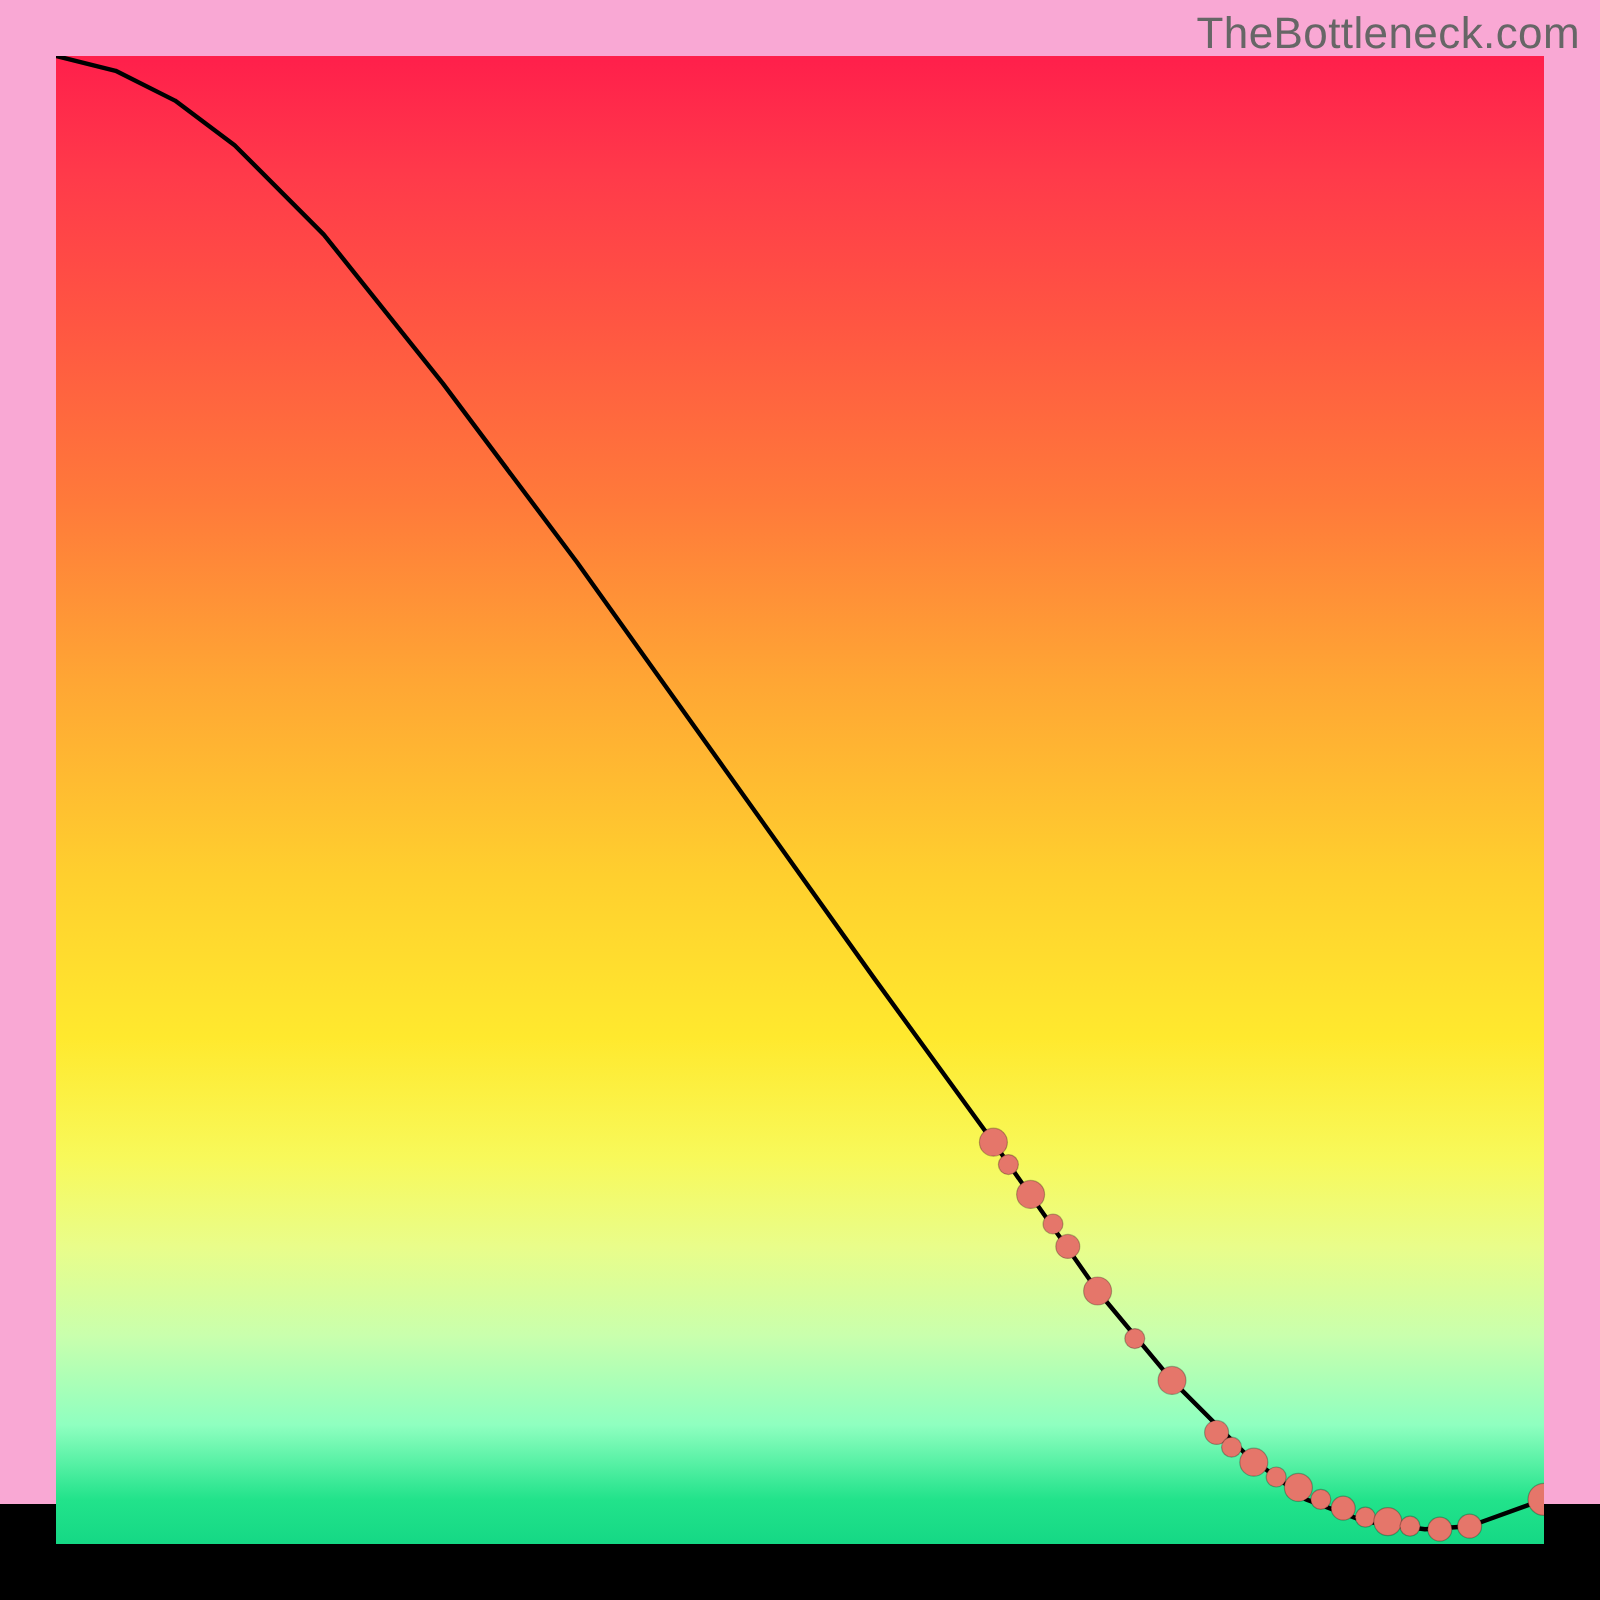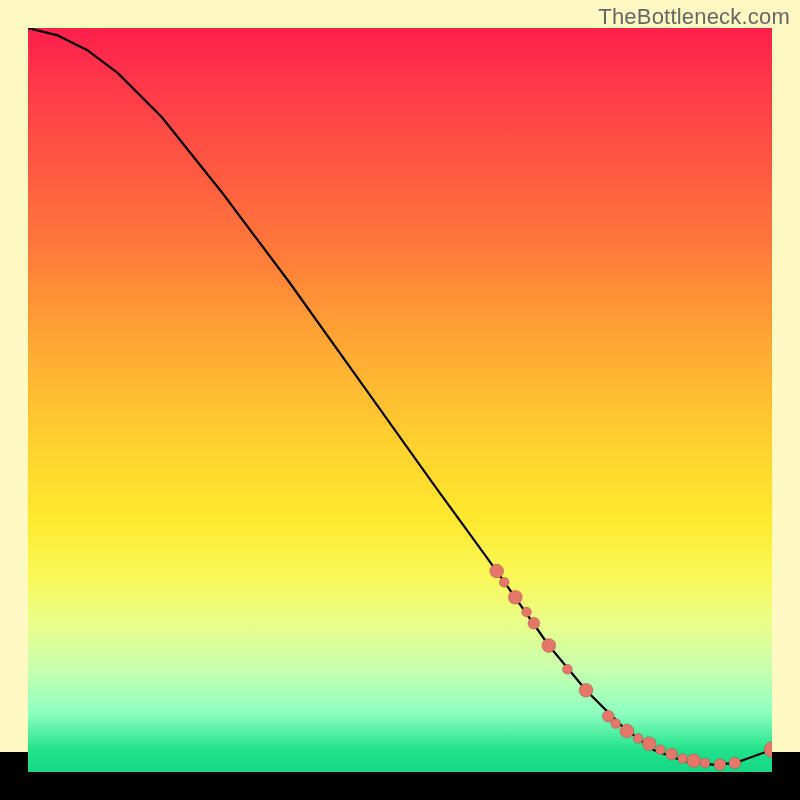--- a/index.html
+++ b/index.html
@@ -8,21 +8,21 @@
     width: 800px;
     height: 800px;
     background: #000;
     overflow: hidden;
     font-family: Arial, Helvetica, sans-serif;
   }
   .stage {
     position: relative;
     width: 800px;
     height: 752px;
-    background: #fef9c3;
+    background: #f9a8d4;
   }
   .watermark {
     position: absolute;
     top: 4px;
     right: 10px;
     color: #666;
     font-size: 22px;
     font-weight: 500;
     letter-spacing: 0.2px;
     z-index: 5;

